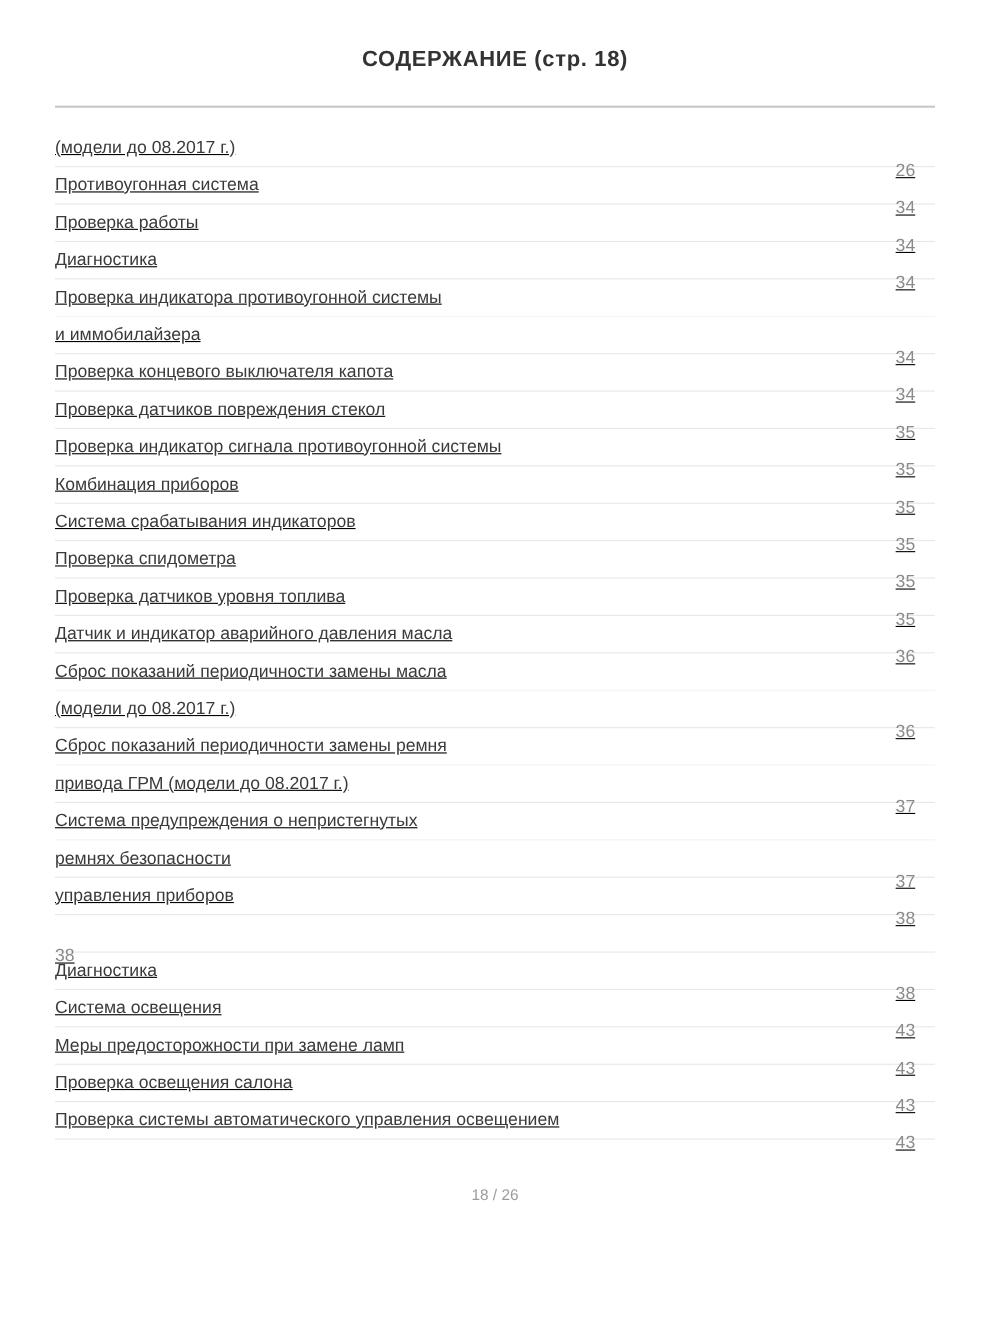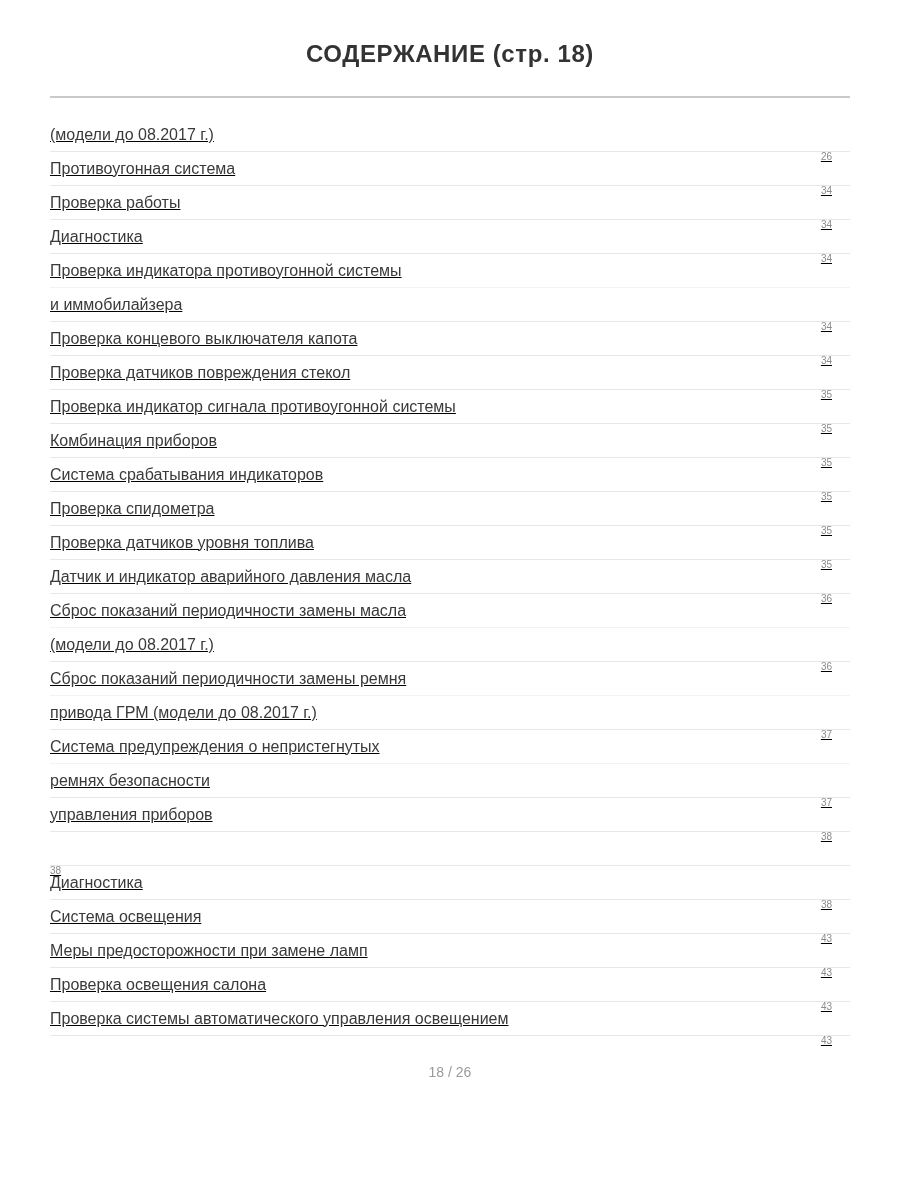--- a/index.html
+++ b/index.html
@@ -16,21 +16,21 @@
   body{
     width:900px;height:1200px;
     background:var(--background);
     font-family:"Liberation Sans","DejaVu Sans",sans-serif;
     overflow:hidden;
   }
   .page{width:800px;margin:0 auto;padding-top:40px;}
   .page-title{
     margin:0;
     text-align:center;
-    font-size:24px;
+    font-size:20px;
     line-height:28px;
     font-weight:bold;
     letter-spacing:0.6px;
     color:var(--title);
   }
   .title-rule{
     height:2px;
     background:var(--title-rule);
     margin-top:28px;
   }
@@ -45,30 +45,30 @@
     padding-right:18px;
     cursor:pointer;
   }
   .toc-row.light{border-bottom-color:var(--continuation-divider);}
   .toc-label{
     font-size:16px;
     color:var(--item-text);
     white-space:nowrap;
   }
   .toc-num{
-    font-size:10px;
+    font-size:16px;
     color:var(--page-number);
     margin-top:43px;
   }
   .page-footer{
     text-align:center;
     font-size:14px;
     line-height:16px;
     color:var(--footer-text);
-    margin-top:28px;
+    margin-top:42px;
   }
 </style>
 </head>
 <body>
 
 <div class="page">
   <h1 class="page-title">СОДЕРЖАНИЕ (стр. 18)</h1>
 
   <div class="title-rule"></div>
 

